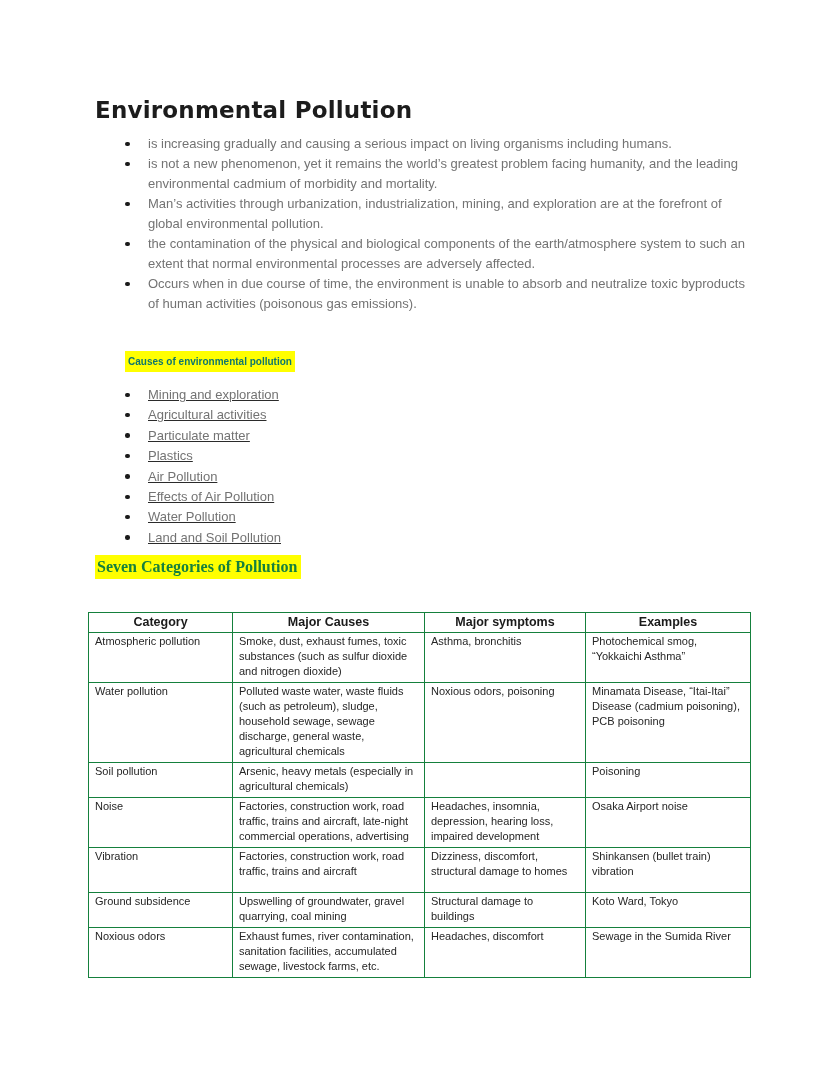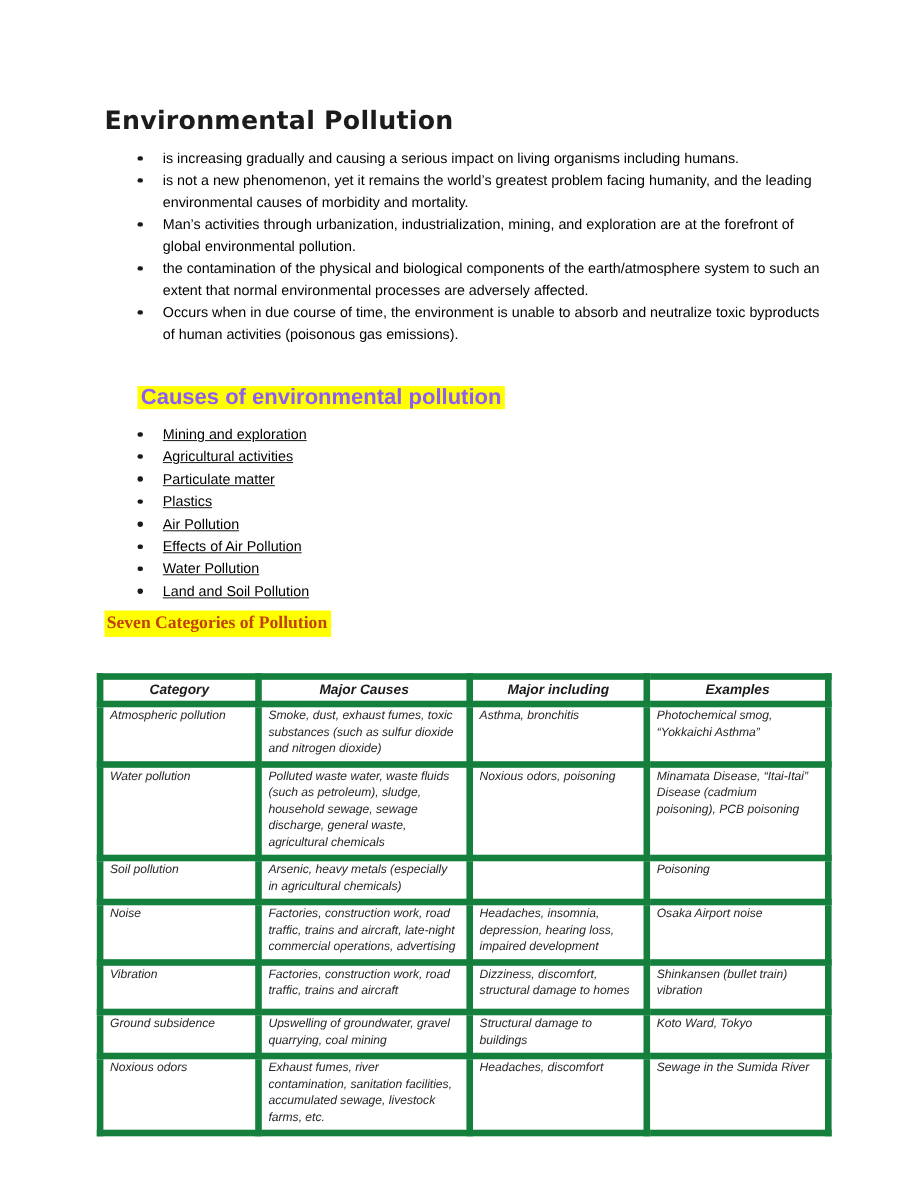--- a/index.html
+++ b/index.html
@@ -29,76 +29,75 @@
   ul.bullets {
     list-style: none;
     margin: 11px 0 0 123px;
     width: 624px;
   }
   ul.bullets li {
     position: relative;
     padding-left: 25px;
     font-size: 13px;
     line-height: 20px;
-    color: #000000;
+    color: #737373;
   }
   ul.bullets li::before {
     content: "";
     position: absolute;
     left: 2px;
     top: 7.5px;
     width: 4.5px;
     height: 4.5px;
     border-radius: 50%;
     background: #1a1a1a;
   }
   .causes-heading-wrap { margin: 37px 0 0 125px; }
   .causes-heading {
     display: inline-block;
     background: #ffff00;
-    color: #8b5cf6;
-    font-size: 20px;
+    color: #0f766e;
+    font-size: 10px;
     font-weight: bold;
     line-height: 17px;
     padding: 2px 3px;
   }
   ul.causes {
     margin-top: 13px;
     width: 400px;
     text-decoration: underline;
   }
   ul.causes li { line-height: 20.4px; }
   .categories-heading-wrap { margin: 7px 0 0 95px; }
   .categories-heading {
     display: inline-block;
     background: #ffff00;
-    color: #c2410c;
+    color: #15803d;
     font-family: "Liberation Serif", serif;
     font-size: 16px;
     font-weight: bold;
     line-height: 18px;
     padding: 3px 4px 3px 2px;
   }
   table.pollution-table {
     margin: 33px 0 0 88px;
     border-collapse: collapse;
     width: 662px;
     table-layout: fixed;
     border: 1.5px solid #000;
   }
   table.pollution-table th,
   table.pollution-table td {
-    border: 6px solid #15803d;
+    border: 1px solid #15803d;
     vertical-align: top;
     font-size: 11px;
     line-height: 15px;
     padding: 1px 6px 3px 6px;
     color: #262626;
     overflow: hidden;
-    font-style: italic;
   }
   table.pollution-table th {
     font-size: 12.5px;
     font-weight: bold;
     text-align: center;
     color: #1a1a1a;
     padding: 1px 2px;
     line-height: 17px;
   }
   col.c1 { width: 144px; }
@@ -108,21 +107,21 @@
 </style>
 </head>
 <body>
 
 <div class="page">
 
   <h1 class="doc-title">Environmental Pollution</h1>
 
   <ul class="bullets intro">
     <li>is increasing gradually and causing a serious impact on living organisms including humans.</li>
-    <li>is not a new phenomenon, yet it remains the world’s greatest problem facing humanity, and the leading environmental causes of morbidity and mortality.</li>
+    <li>is not a new phenomenon, yet it remains the world’s greatest problem facing humanity, and the leading environmental cadmium of morbidity and mortality.</li>
     <li>Man’s activities through urbanization, industrialization, mining, and exploration are at the forefront of global environmental pollution.</li>
     <li>the contamination of the physical and biological components of the earth/atmosphere system to such an extent that normal environmental processes are adversely affected.</li>
     <li>Occurs when in due course of time, the environment is unable to absorb and neutralize toxic byproducts of human activities (poisonous gas emissions).</li>
   </ul>
 
   <div class="causes-heading-wrap">
     <span class="causes-heading">Causes of environmental pollution</span>
   </div>
 
   <ul class="bullets causes">
@@ -144,21 +143,21 @@
     <colgroup>
       <col class="c1">
         <col class="c2">
         <col class="c3">
         <col class="c4">
     </colgroup>
     <tbody>
         <tr style="height:20px;">
       <th>Category</th>
       <th>Major Causes</th>
-      <th>Major including</th>
+      <th>Major symptoms</th>
       <th>Examples</th>
     </tr>
     <tr style="height:45px;">
       <td>Atmospheric pollution</td>
       <td>Smoke, dust, exhaust fumes, toxic substances (such as sulfur dioxide and nitrogen dioxide)</td>
       <td>Asthma, bronchitis</td>
       <td>Photochemical smog, “Yokkaichi Asthma”</td>
     </tr>
     <tr style="height:73px;">
       <td>Water pollution</td>

